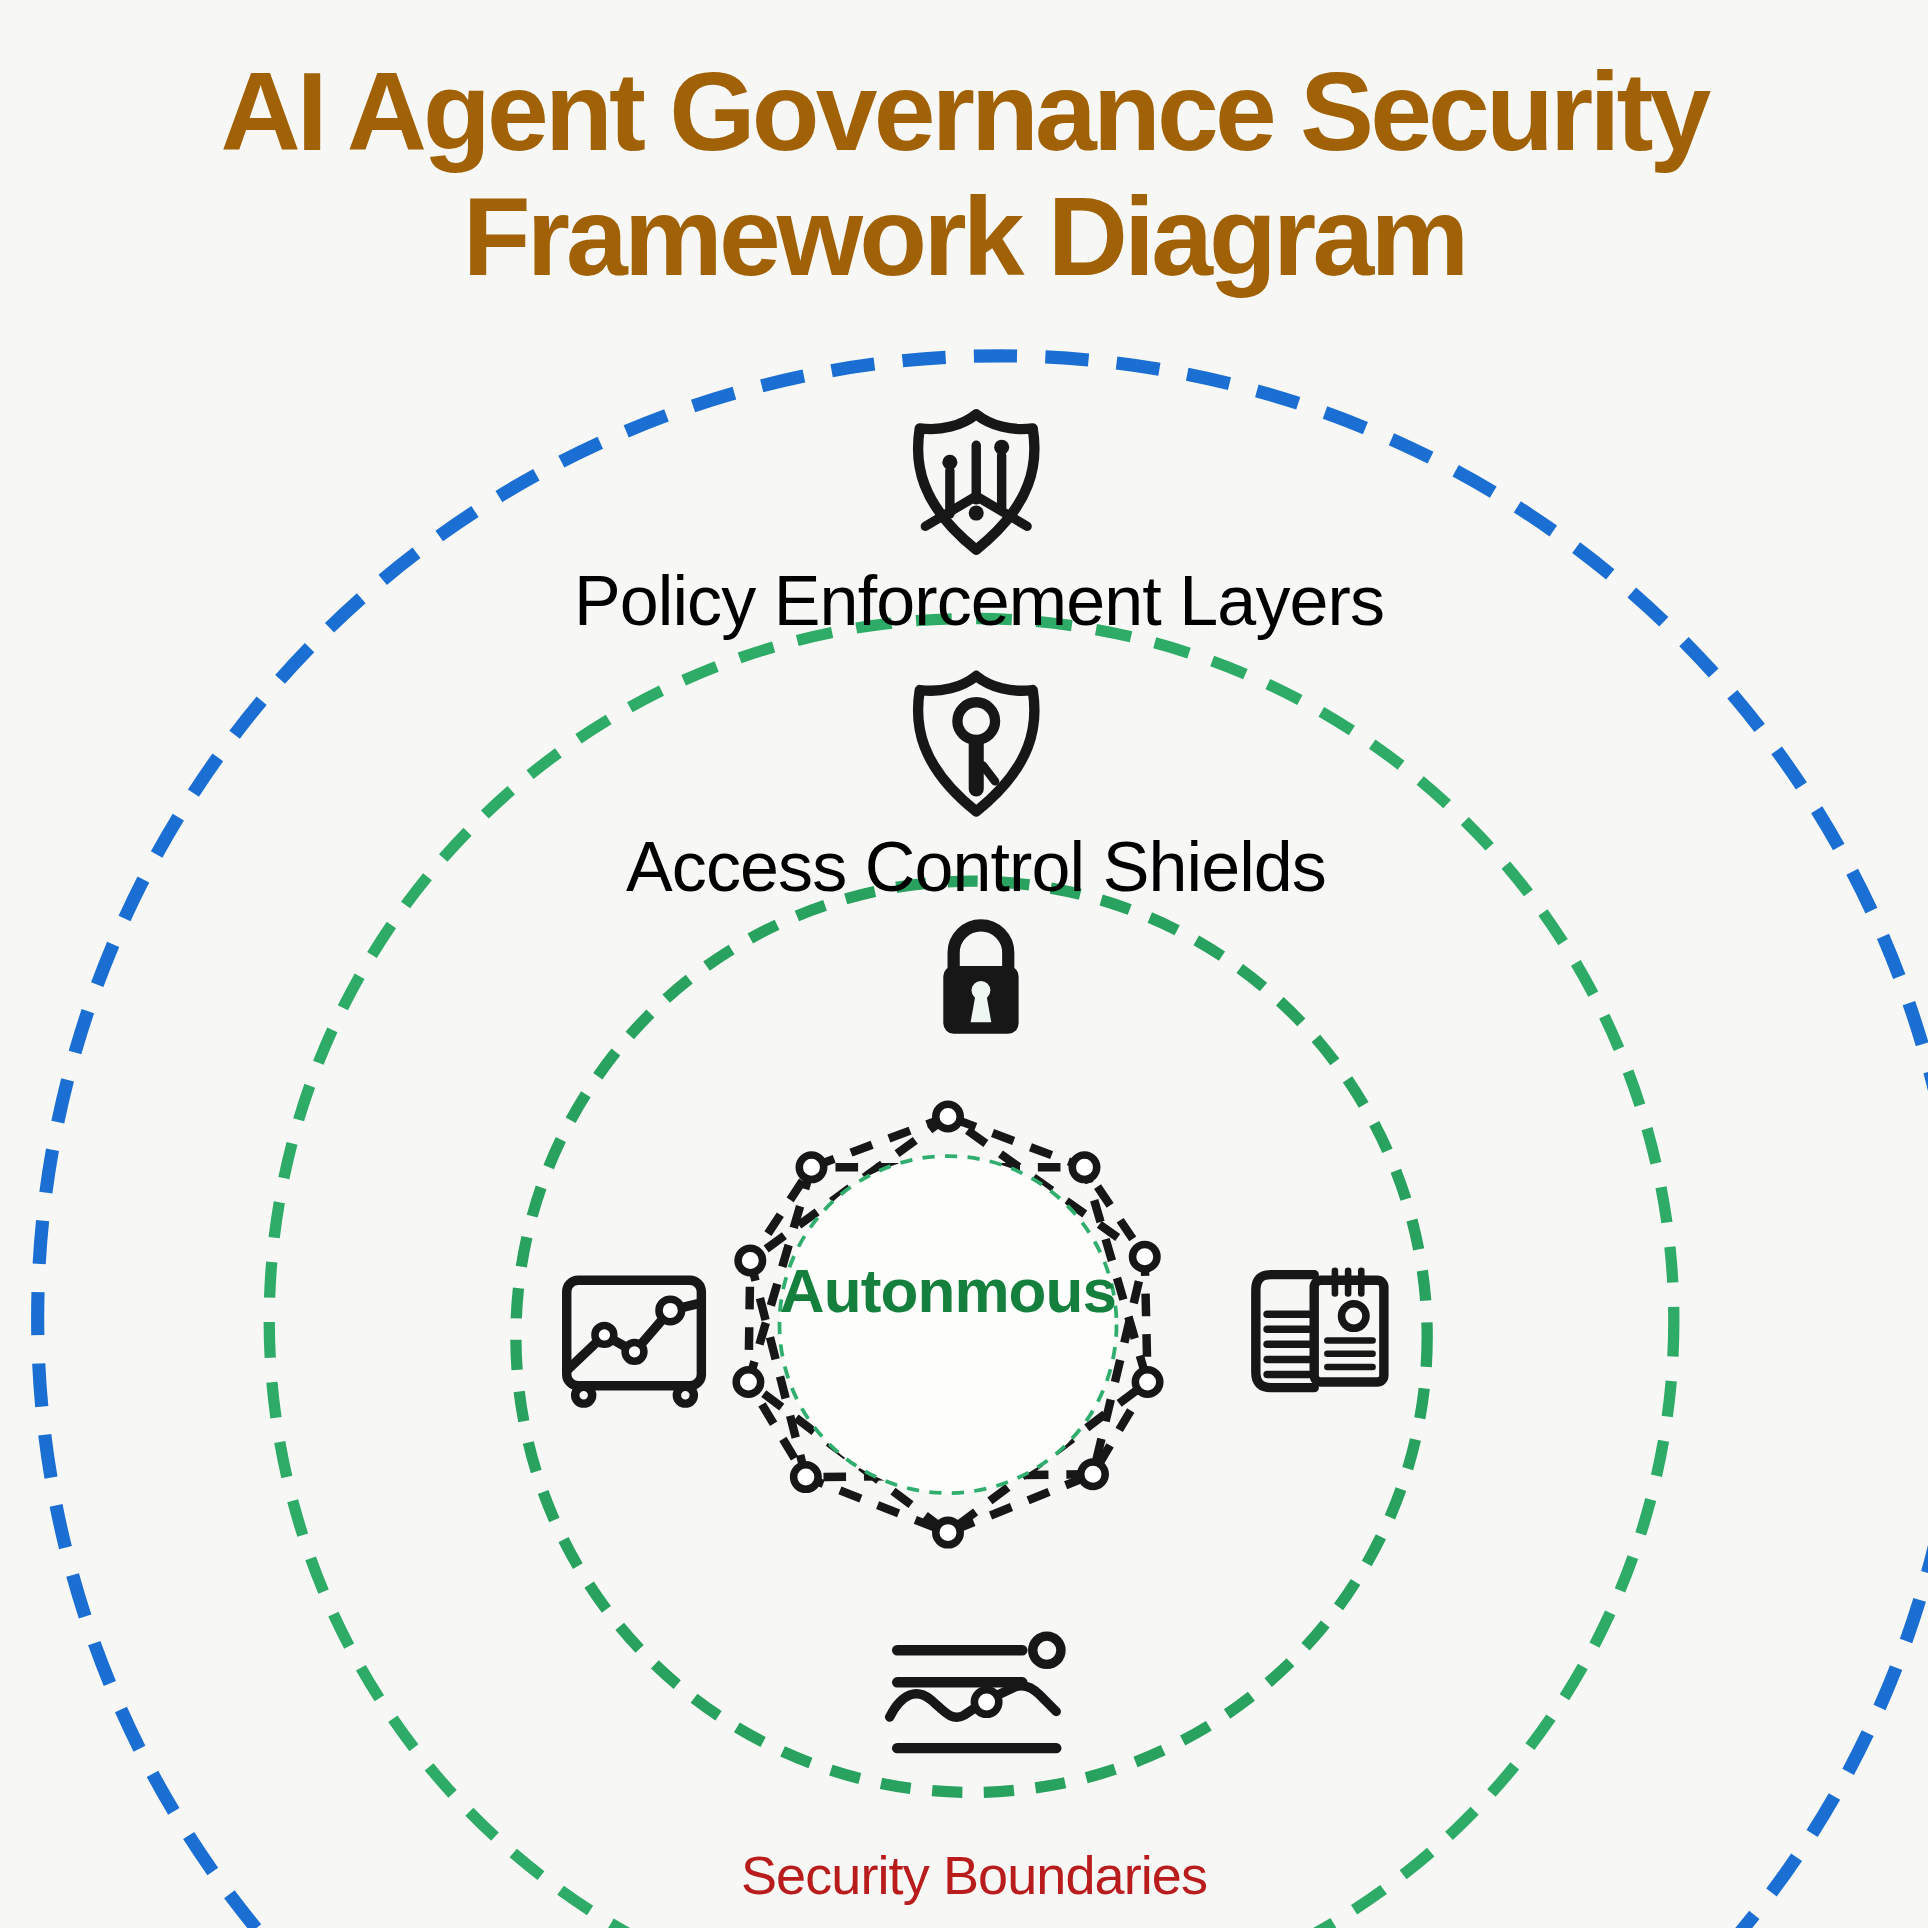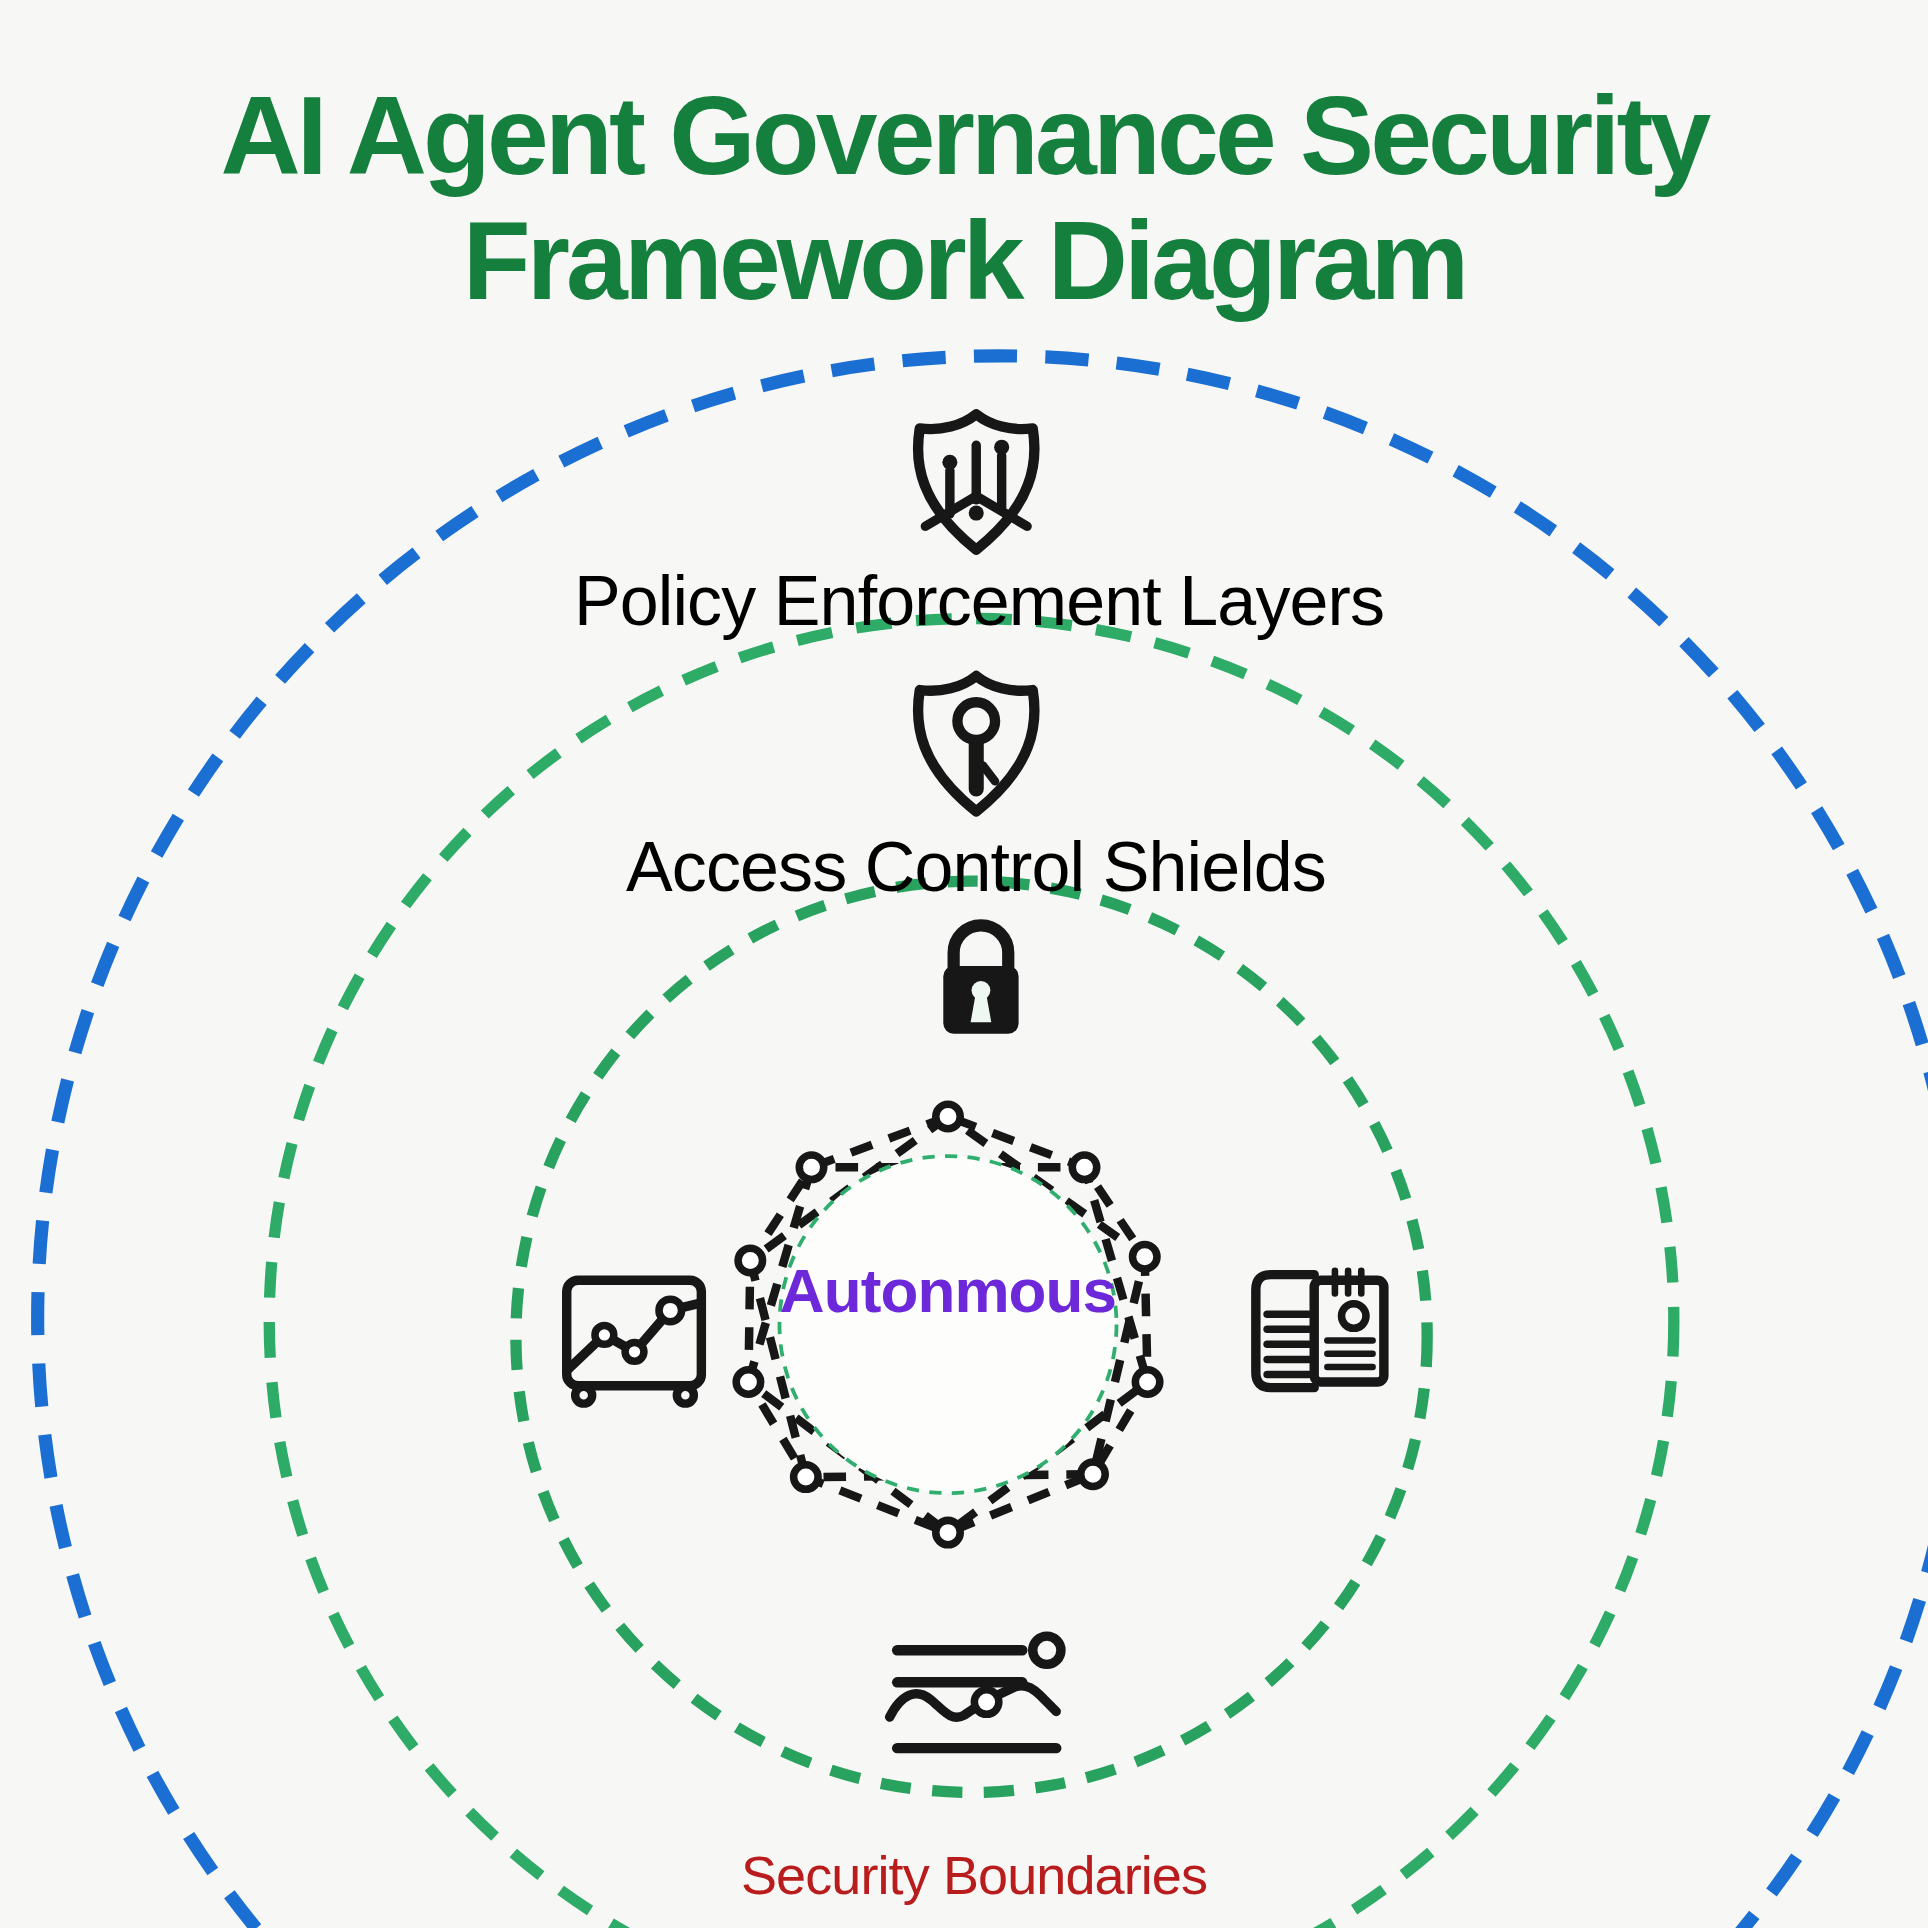--- a/index.html
+++ b/index.html
@@ -12,32 +12,32 @@
   }
   .canvas{position:absolute;inset:0;width:1928px;height:1928px;}
   svg.diagram{position:absolute;left:0;top:0;z-index:1;}
   .label{
     position:absolute;z-index:3;
     color:#101010;white-space:nowrap;
     transform:translateX(-50%);
     width:max-content;
   }
   .page-title{
-    left:964px;top:74px;
+    left:964px;top:50px;
     font-size:111px;font-weight:bold;letter-spacing:-3.8px;
-    line-height:1.13;text-align:center;color:#15803d;
+    line-height:1.13;text-align:center;color:#a16207;
   }
   .ring-label{font-size:70px;letter-spacing:-0.9px;color:#000000;margin-top:7px;}
   .policy-label{left:979px;top:554px;}
   .access-label{left:976px;top:820px;}
   .audit-label{left:954px;top:1051px;}
   .center-label{
     left:948px;top:1256px;
     font-size:62px;font-weight:bold;letter-spacing:-0.9px;
-    line-height:1.12;text-align:center;color:#6d28d9;
+    line-height:1.12;text-align:center;color:#15803d;
   }
   .footer-label{left:974px;top:1844px;font-size:54px;letter-spacing:-0.9px;color:#b91c1c;}
 
   .ringstroke{fill:none;}
   .netline{fill:none;stroke:#171717;stroke-width:9;stroke-dasharray:24 19;}
   .node{fill:#ffffff;stroke:#171717;stroke-width:8;}
   .ic{stroke:#171717;fill:none;stroke-linecap:round;stroke-linejoin:round;}
   .icfill{fill:#171717;stroke:none;}
 </style>
 </head>

